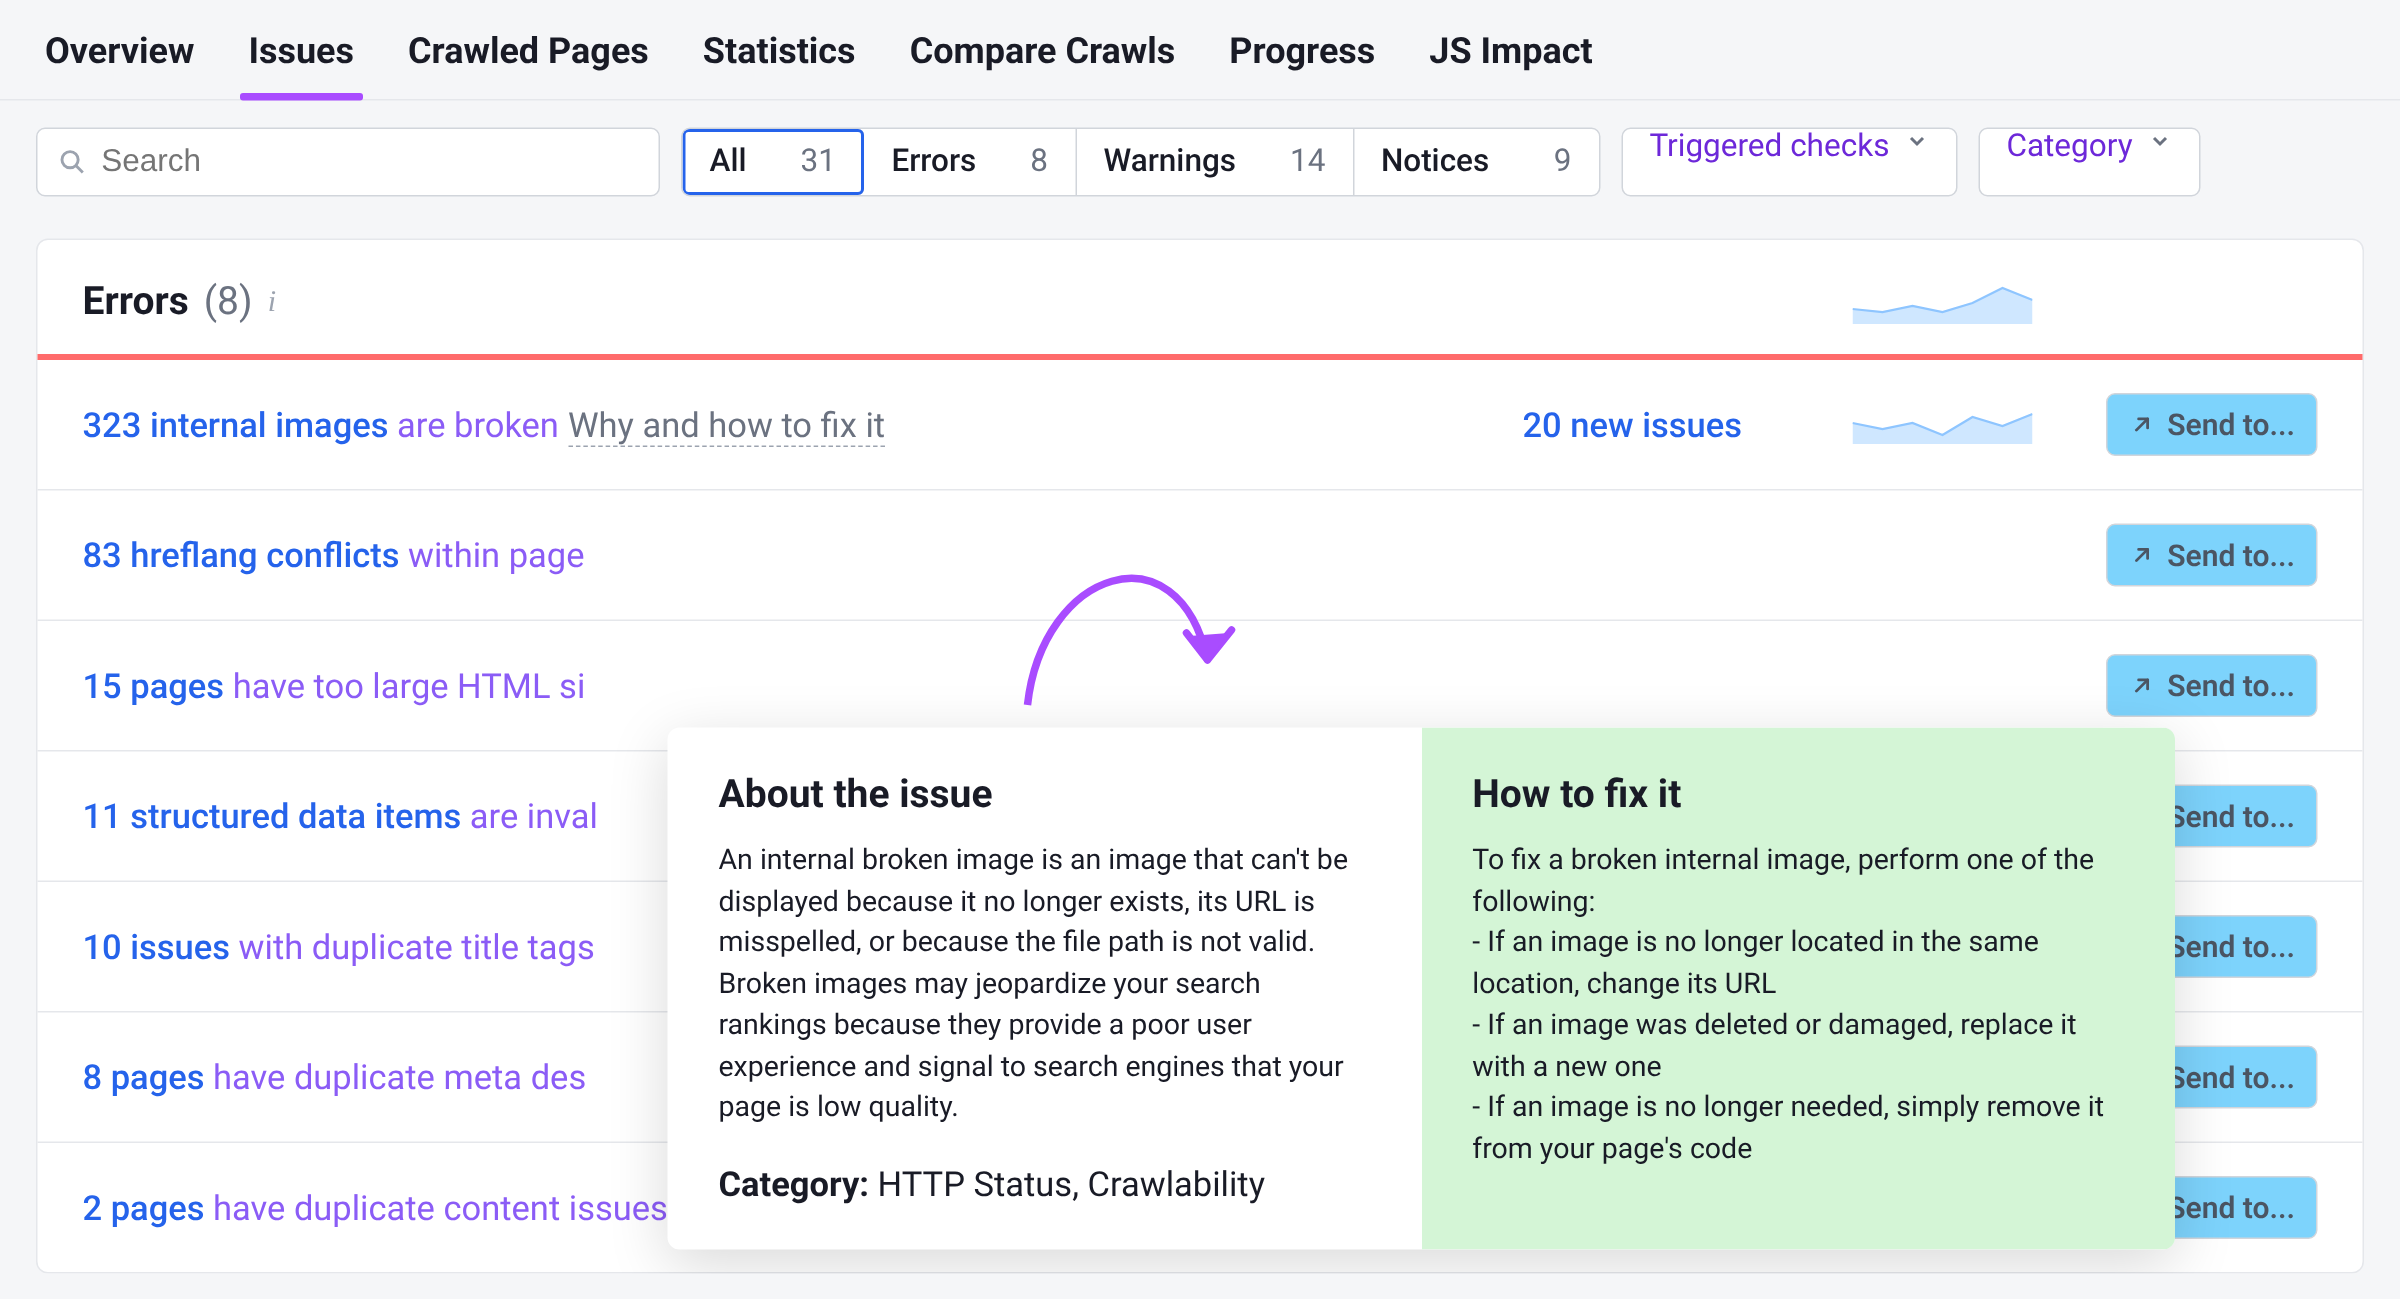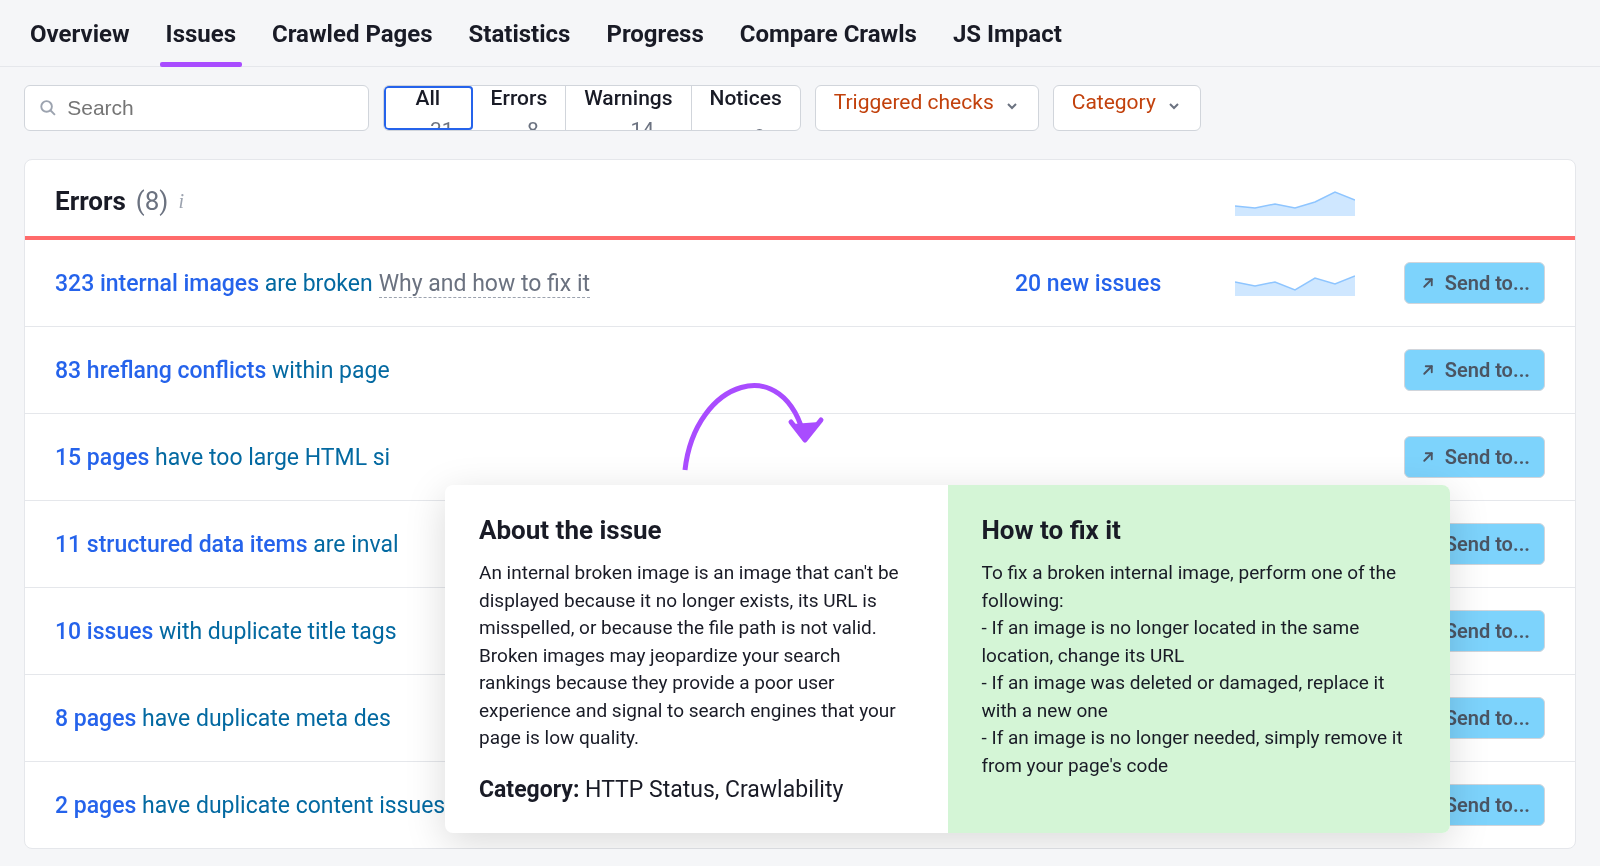--- a/index.html
+++ b/index.html
@@ -1,37 +1,37 @@
 <!DOCTYPE html>
 <html><head>
 <meta charset="utf-8">
 <style>
 * { box-sizing: border-box; margin: 0; padding: 0; }
 body { font-family: -apple-system, BlinkMacSystemFont, "Segoe UI", Roboto, Helvetica, Arial, sans-serif; background: #f5f6f8; color: #191b26; width: 1600px; }
 .tabs { display: flex; gap: 24px; padding: 12px 24px 0 24px; border-bottom: 1px solid #e5e7eb; background: #f5f6f8; }
 .tab { font-size: 24px; font-weight: 700; color: #191b26; padding: 8px 6px 18px 6px; cursor: pointer; position: relative; }
 .tab.active::after { content: ""; position: absolute; left: 0; right: 0; bottom: -1px; height: 5px; background: #a94cff; border-radius: 2px; }
 .toolbar { display: flex; gap: 14px; padding: 18px 24px; align-items: center; }
-.search-box { display: flex; align-items: center; border: 1px solid #d1d5db; border-radius: 6px; background: #fff; width: 345px; height: 46px; padding: 0 14px; gap: 10px; }
+.search-box { display: flex; align-items: center; border: 1px solid #d1d5db; border-radius: 6px; background: #fff; width: 416px; height: 46px; padding: 0 14px; gap: 10px; }
 .search-box input { border: none; outline: none; font-size: 21px; color: #6b7280; width: 100%; background: transparent; }
 .seg { display: flex; border: 1px solid #d1d5db; border-radius: 6px; background: #fff; height: 46px; overflow: hidden; }
-.seg-btn { display: flex; align-items: center; gap: 8px; padding: 0 18px; font-size: 21px; font-weight: 500; cursor: pointer; border-right: 1px solid #d1d5db; flex-direction: column; }
+.seg-btn { display: flex; align-items: center; gap: 8px; padding: 0 18px; font-size: 21px; font-weight: 500; cursor: pointer; border-right: 1px solid #d1d5db; }
 .seg-btn:last-child { border-right: none; gap: 15px; }
 .seg-btn.active { outline: 2px solid #2563eb; outline-offset: -2px; border-radius: 4px; }
 .seg-btn .count { color: #6b7280; font-weight: 400; margin-left: 28px; }
-.dd { display: flex; align-items: flex-end; gap: 10px; border: 1px solid #d1d5db; border-radius: 6px; background: #fff; height: 46px; padding: 16px 18px; font-size: 21px; color: #c2410c; cursor: pointer; }
+.dd { display: flex; align-items: flex-start; gap: 10px; border: 1px solid #d1d5db; border-radius: 6px; background: #fff; height: 46px; padding: 0 18px; font-size: 21px; color: #6d28d9; cursor: pointer; }
 .panel { margin: 10px 24px 0 24px; background: #fff; border: 1px solid #e5e7eb; border-radius: 8px; position: relative; }
 .panel-header { display: flex; align-items: center; gap: 10px; padding: 26px 30px 20px 30px; font-size: 26px; }
 .panel-header .title { font-weight: 700; }
 .panel-header .pcount { color: #6b7280; font-weight: 400; }
 .panel-sep { height: 4px; background: #ff6b6b; margin: 0; }
 .row { display: grid; grid-template-columns: 1fr 220px 130px 180px; align-items: center; padding: 22px 30px; border-bottom: 1px solid #e5e7eb; font-size: 23px; }
 .row:last-child { border-bottom: none; }
 .row .issue-link { color: #2563eb; font-weight: 500; }
-.row .issue-text { color: #0369a1; }
+.row .issue-text { color: #8b5cf6; }
 .row .why { color: #6b7280; border-bottom: 1px dashed #9ca3af; margin-left: 6px; cursor: pointer; }
 .row .newissues { color: #2563eb; font-weight: 500; padding-right: 10px; }
 .spark { width: 120px; height: 32px; }
 .sendto { display: inline-flex; align-items: center; gap: 8px; border: 1px solid #d1d5db; border-radius: 6px; background: #7dd3fc; padding: 8px 14px; font-size: 20px; font-weight: 600; color: #4b5563; cursor: pointer; justify-self: end; }
 .info-icon { color: #9ca3af; font-size: 20px; font-weight: 400; font-style: italic; font-family: Georgia, serif; }
 .popover { position: absolute; top: 325px; left: 420px; width: 1005px; background: #fff; border-radius: 8px; box-shadow: 0 10px 40px rgba(0,0,0,0.15); display: flex; z-index: 50; overflow: hidden; }
 .pop-left { flex: 1; padding: 30px 34px; }
 .pop-right { flex: 1; padding: 30px 34px; background: #d4f5d6; }
 .pop-h { font-size: 26px; font-weight: 700; margin-bottom: 14px; }
 .pop-body { font-size: 19px; line-height: 1.45; color: #191b26; }
@@ -42,22 +42,22 @@
 .header-spark { position: absolute; top: 24px; right: 220px; width: 120px; height: 32px; }
 </style>
 </head>
 <body>
 
 <div class="tabs" id="tabs">
     <div class="tab">Overview</div>
     <div class="tab active">Issues</div>
     <div class="tab">Crawled Pages</div>
     <div class="tab">Statistics</div>
+    <div class="tab">Compare Crawls</div>
     <div class="tab">Progress</div>
-    <div class="tab">Compare Crawls</div>
     <div class="tab">JS Impact</div>
   </div>
 
 <div class="toolbar">
   <div class="search-box">
     <svg width="20" height="20" viewBox="0 0 24 24" fill="none" stroke="#9ca3af" stroke-width="2.5">
         <circle cx="10" cy="10" r="7"></circle>
         <line x1="21" y1="21" x2="15" y2="15"></line>
       </svg>
     <input type="text" placeholder="Search" style="">

